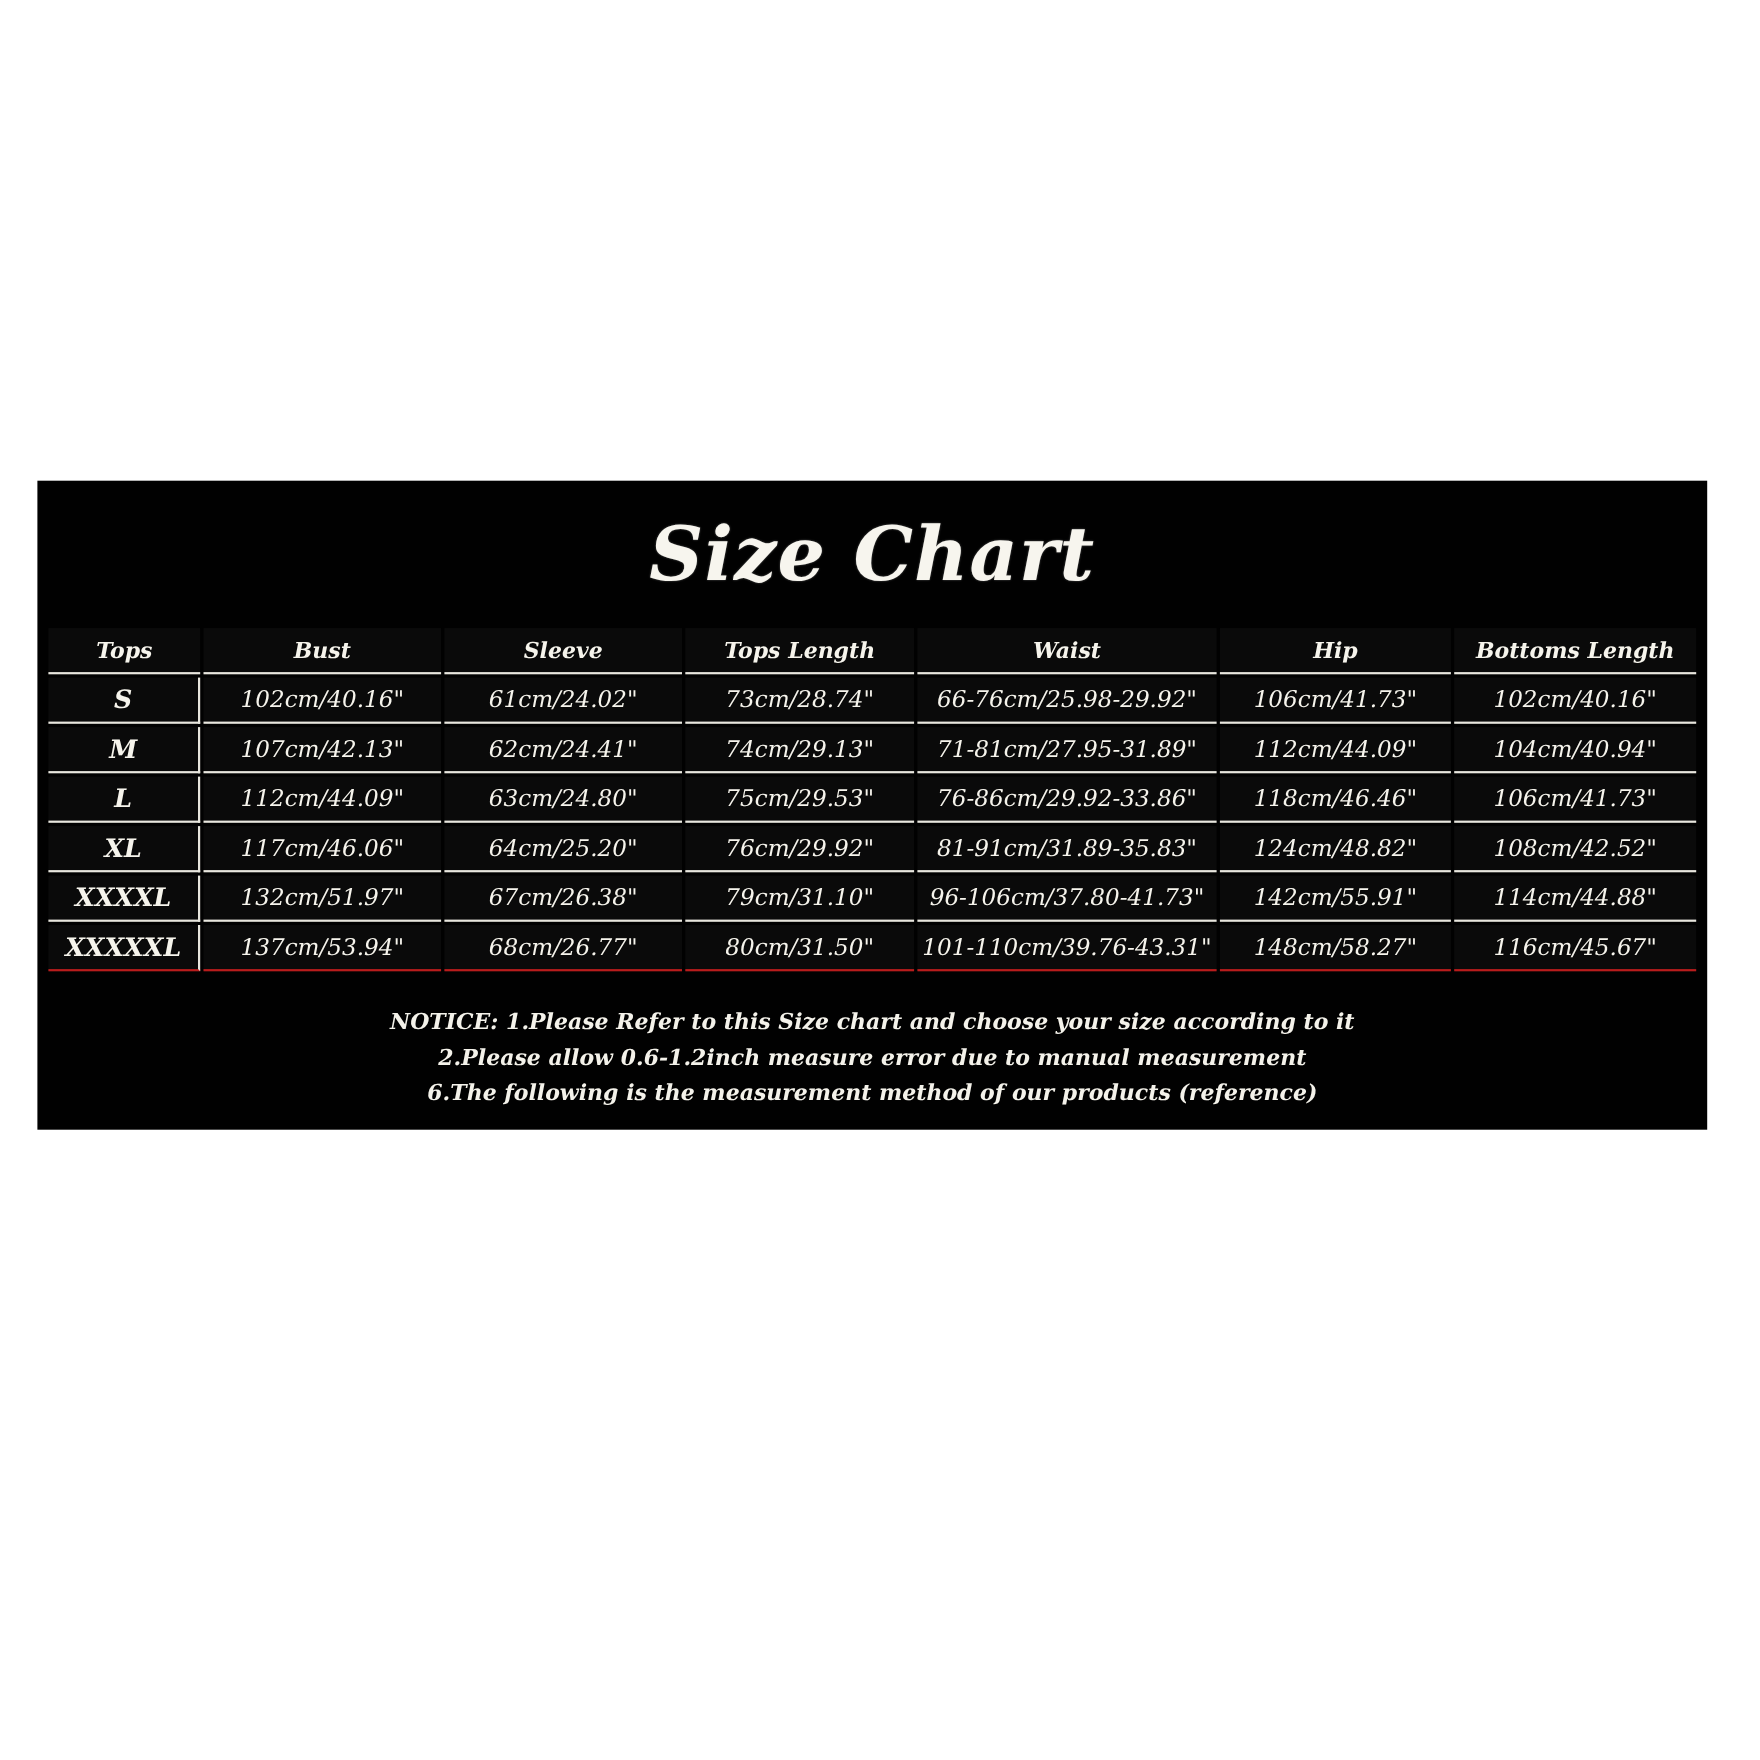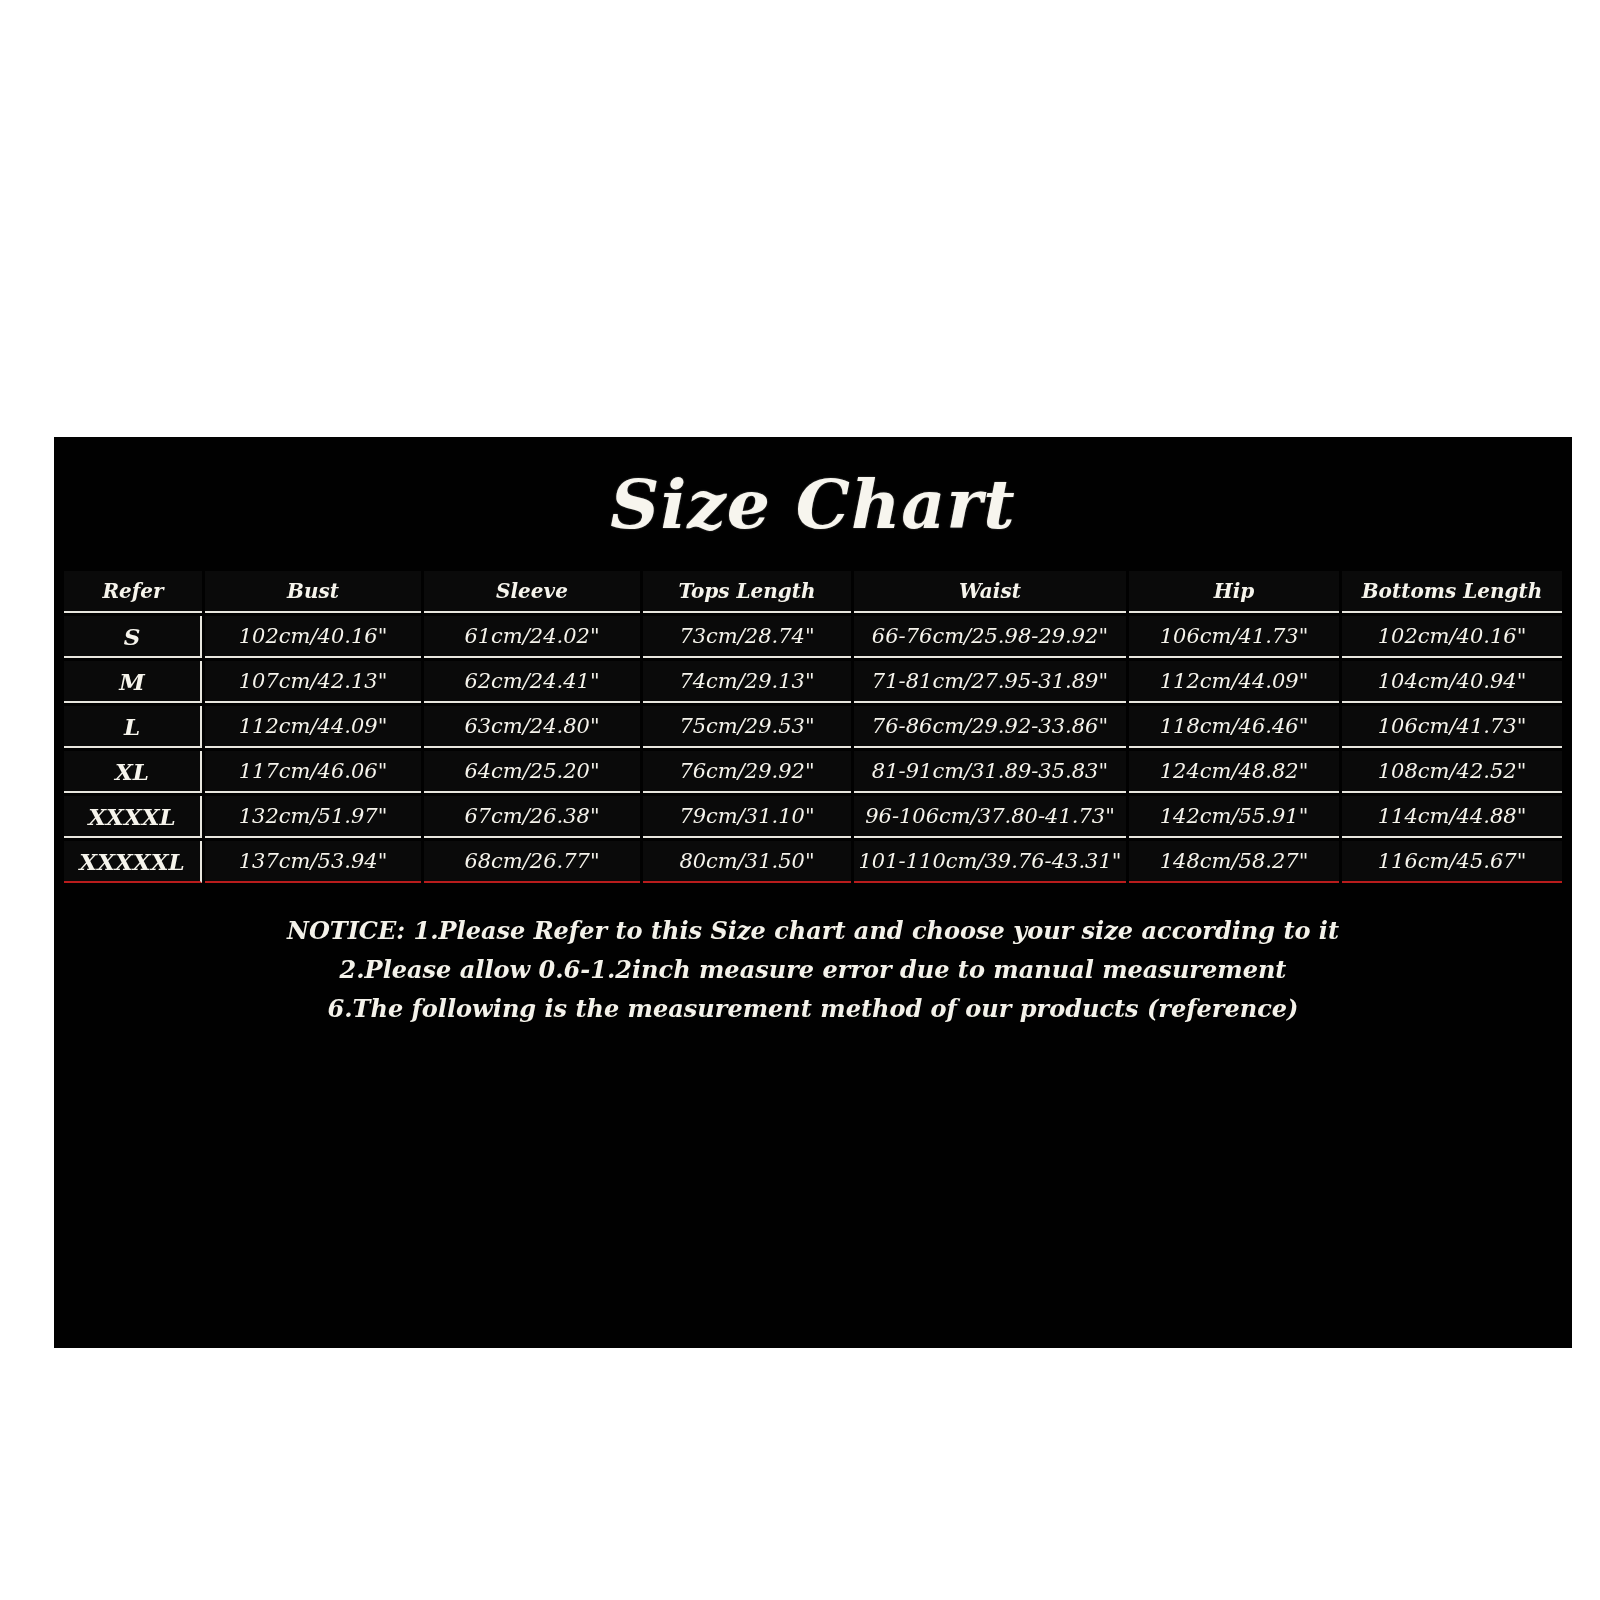--- a/index.html
+++ b/index.html
@@ -14,24 +14,24 @@
     overflow: hidden;
   }
   #page {
     position: relative;
     width: 1600px;
     height: 1600px;
     background: #ffffff;
   }
   #chart-panel {
     position: absolute;
-    left: 54px;
+    left: 34px;
     top: 437px;
     width: 1518px;
-    height: 911px;
+    height: 590px;
     background: #010101;
     box-sizing: border-box;
   }
   #chart-title {
     text-align: center;
     color: #f7f5ee;
     font-family: "DejaVu Serif", serif;
     font-style: italic;
     font-weight: bold;
     font-size: 68px;
@@ -88,21 +88,21 @@
   col.c-hip     { width: 210px; }
   col.c-bottoms { width: 220px; }
 
   #notice {
     margin-top: 26px;
     text-align: center;
     color: #f4f2ea;
     font-family: "DejaVu Serif", serif;
     font-style: italic;
     font-weight: bold;
-    font-size: 24px;
+    font-size: 20px;
     line-height: 1.62;
     padding: 0 48px;
   }
   #notice div { white-space: nowrap; }
 </style>
 </head>
 <body>
 
 <div id="page">
   <div id="chart-panel">
@@ -114,21 +114,21 @@
         <col class="c-size">
           <col class="c-bust">
           <col class="c-sleeve">
           <col class="c-tops">
         <col class="c-waist">
           <col class="c-hip">
           <col class="c-bottoms">
       </colgroup>
       <thead>
         <tr>
-          <th>Refer</th>
+          <th>Tops</th>
           <th>Bust</th>
           <th>Sleeve</th>
           <th>Tops Length</th>
           <th>Waist</th>
           <th>Hip</th>
           <th>Bottoms Length</th>
         </tr>
       </thead>
       <tbody>
         <tr class="data-row">

